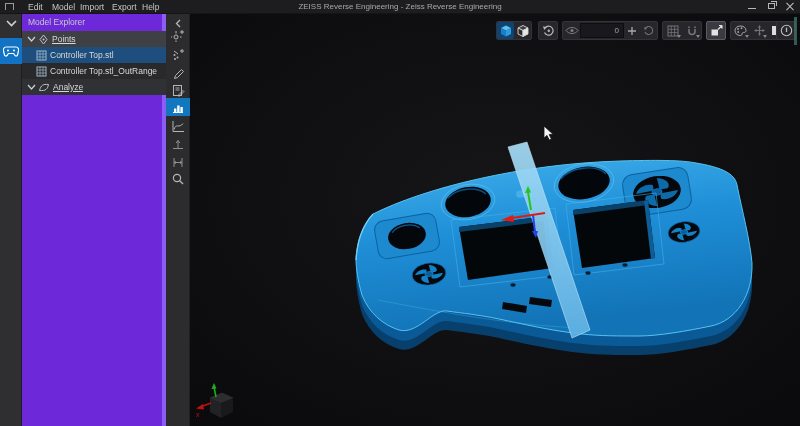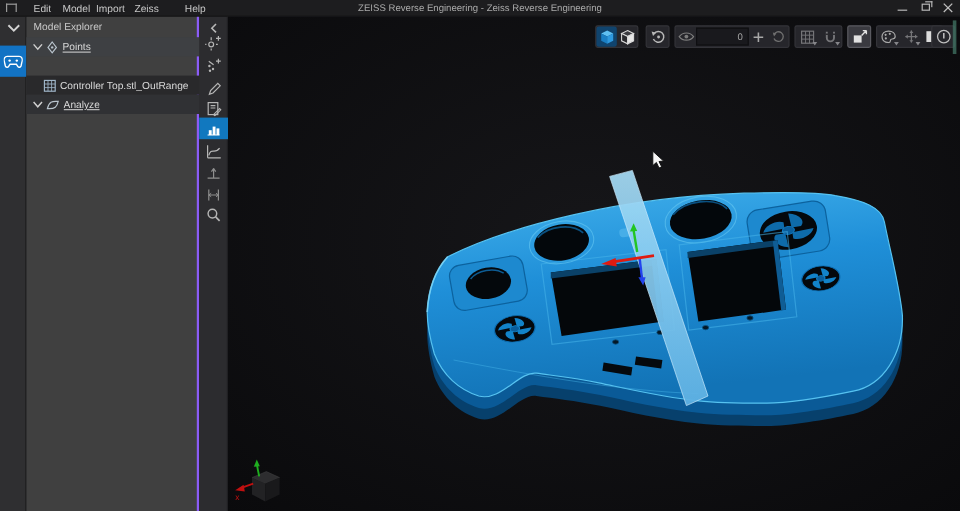--- a/index.html
+++ b/index.html
@@ -20,21 +20,21 @@
   #btn-restore i{position:absolute;left:4px;top:3px;width:7px;height:6px;border:1px solid #b5b5b5;}
   #btn-restore b{position:absolute;left:7px;top:1px;width:6px;height:5px;border:1px solid #b5b5b5;border-bottom:none;border-left:none;}
   #btn-close i,#btn-close b{position:absolute;left:3px;top:6px;width:10px;height:1px;background:#c0c0c0;}
   #btn-close i{transform:rotate(45deg);} #btn-close b{transform:rotate(-45deg);}
 
   
   #activitybar{left:0;top:14px;width:22px;height:412px;background:#2f2f31;border-right:1px solid #1e1e20;}
   #act-tile{position:absolute;left:0;top:24px;width:22px;height:26px;background:#1273c4;}
   
   
-  #explorer{left:22px;top:14px;width:144px;height:412px;background:#404040;border-right:2px solid #8b5cf6;text-decoration:underline;}
+  #explorer{left:22px;top:14px;width:144px;height:412px;background:#6d28d9;border-right:4px solid #8b5cf6;text-decoration:underline;}
   #explorer-header{position:absolute;left:6px;top:3px;font-size:8.5px;color:#c9c9c9;}
   .trow{position:absolute;left:0;width:157px;height:16px;display:flex;align-items:center;color:#d8d8d8;font-size:8.5px;cursor:default;}
   .trow .lbl{margin-left:3px;white-space:nowrap;overflow:hidden;}
   .trow .lbl.u{text-decoration:underline;}
   .trow svg{flex:none;}
   .sel{background:#1d4e7e;}
   .row-group{background:#3e4043;}
   .row-dark{background:#29292b;}
   .row-grp2{background:#303134;}
 
@@ -69,22 +69,22 @@
 </head>
 <body>
 
 <div id="app">
 
   <div class="abs" id="titlebar">
     <div id="win-logo"></div>
     <div class="menu-item" style="left:28px">Edit</div>
     <div class="menu-item" style="left:52px">Model</div>
     <div class="menu-item" style="left:80px">Import</div>
-    <div class="menu-item" style="left:112px">Zeiss</div>
-    <div class="menu-item" style="left:154px">Help</div>
+    <div class="menu-item" style="left:112px">Export</div>
+    <div class="menu-item" style="left:142px">Help</div>
     <div id="win-title">ZEISS Reverse Engineering - Zeiss Reverse Engineering</div>
     <div class="win-btn" id="btn-min" style="right:40px">
         <i></i>
       </div>
     <div class="win-btn" id="btn-restore" style="right:20px">
         <i></i>
         <b></b>
       </div>
     <div class="win-btn" id="btn-close" style="right:2px">
         <i></i>
@@ -112,20 +112,27 @@
       <svg width="9" height="8" style="margin-left:5px">
         <polyline points="1,2 4.5,6 8,2" fill="none" stroke="#cfcfcf" stroke-width="1.2"></polyline>
         </svg>
       <svg width="11" height="11" style="margin-left:2px">
         <path d="M5.5,1 L9,5.5 L5.5,10 L2,5.5 Z" fill="none" stroke="#b9c4cd" stroke-width="1"></path>
         <circle cx="5.5" cy="5.5" r="1" fill="#b9c4cd"></circle>
         </svg>
       <span class="lbl u">Points</span>
     </div>
 
+    <div class="trow sel" style="top:33px">
+      <svg width="11" height="11" style="margin-left:14px">
+        <rect x="1" y="1" width="9" height="9" fill="none" stroke="#9fb5c8" stroke-width="1"></rect>
+        <path d="M4,1 V10 M7,1 V10 M1,4 H10 M1,7 H10" stroke="#9fb5c8" stroke-width=".7"></path>
+        </svg>
+      <span class="lbl">Controller Top.stl</span>
+    </div>
 
     <div class="trow row-dark" style="top:49px">
       <svg width="11" height="11" style="margin-left:14px">
         <rect x="1" y="1" width="9" height="9" fill="none" stroke="#9fb5c8" stroke-width="1"></rect>
         <path d="M4,1 V10 M7,1 V10 M1,4 H10 M1,7 H10" stroke="#9fb5c8" stroke-width=".7"></path>
         </svg>
       <span class="lbl">Controller Top.stl_OutRange</span>
     </div>
 
     <div class="trow row-grp2" style="top:65px">

